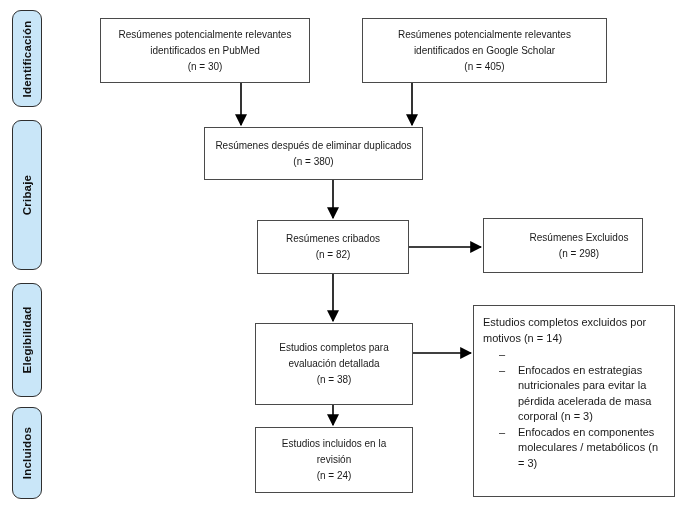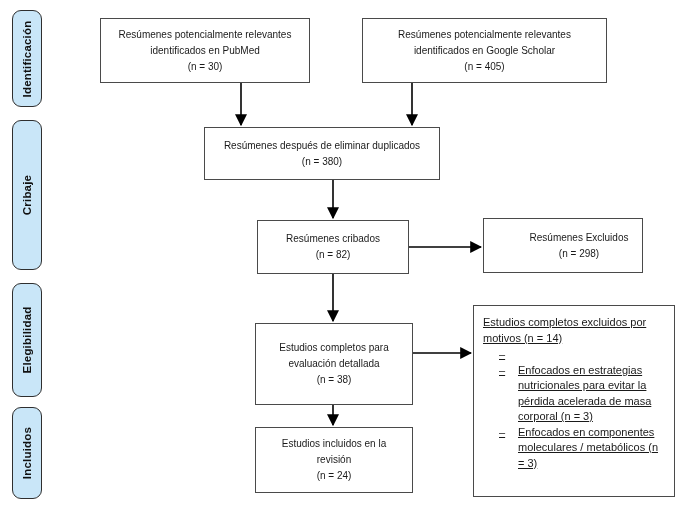--- a/index.html
+++ b/index.html
@@ -108,21 +108,21 @@
     <span>identificados en PubMed</span>
     <span>(n = 30)</span>
   </div>
 
   <div class="box" style="left:362px; top:18px; width:245px; height:65px;">
     <span>Resúmenes potencialmente relevantes</span>
     <span>identificados en Google Scholar</span>
     <span>(n = 405)</span>
   </div>
 
-  <div class="box" style="left:204px; top:127px; width:236px; height:53px;">
+  <div class="box" style="left:204px; top:127px; width:219px; height:53px;">
     <span>Resúmenes después de eliminar duplicados</span>
     <span>(n = 380)</span>
   </div>
 
   <div class="box" style="left:257px; top:220px; width:152px; height:54px;">
     <span>Resúmenes cribados</span>
     <span>(n = 82)</span>
   </div>
 
   <div class="box" style="left:483px; top:218px; width:160px; height:55px;padding-left:32px;">
@@ -135,21 +135,21 @@
     <span>evaluación detallada</span>
     <span>(n = 38)</span>
   </div>
 
   <div class="box" style="left:255px; top:427px; width:158px; height:66px;">
     <span>Estudios incluidos en la</span>
     <span>revisión</span>
     <span>(n = 24)</span>
   </div>
 
-  <div class="reasons" style="left:473px; top:305px; width:202px; height:192px;text-decoration:underline;">
+  <div class="reasons" style="left:473px; top:305px; width:202px; height:192px;">
     <div class="title">Estudios completos excluidos por motivos (n = 14)</div>
     <div class="reason-item">
       <span class="dash">–</span>
     </div>
     <div class="reason-item">
       <span class="dash">–</span>
       <span class="txt">Enfocados en estrategias nutricionales para evitar la pérdida acelerada de masa corporal (n = 3)</span>
     </div>
     <div class="reason-item">
       <span class="dash">–</span>

